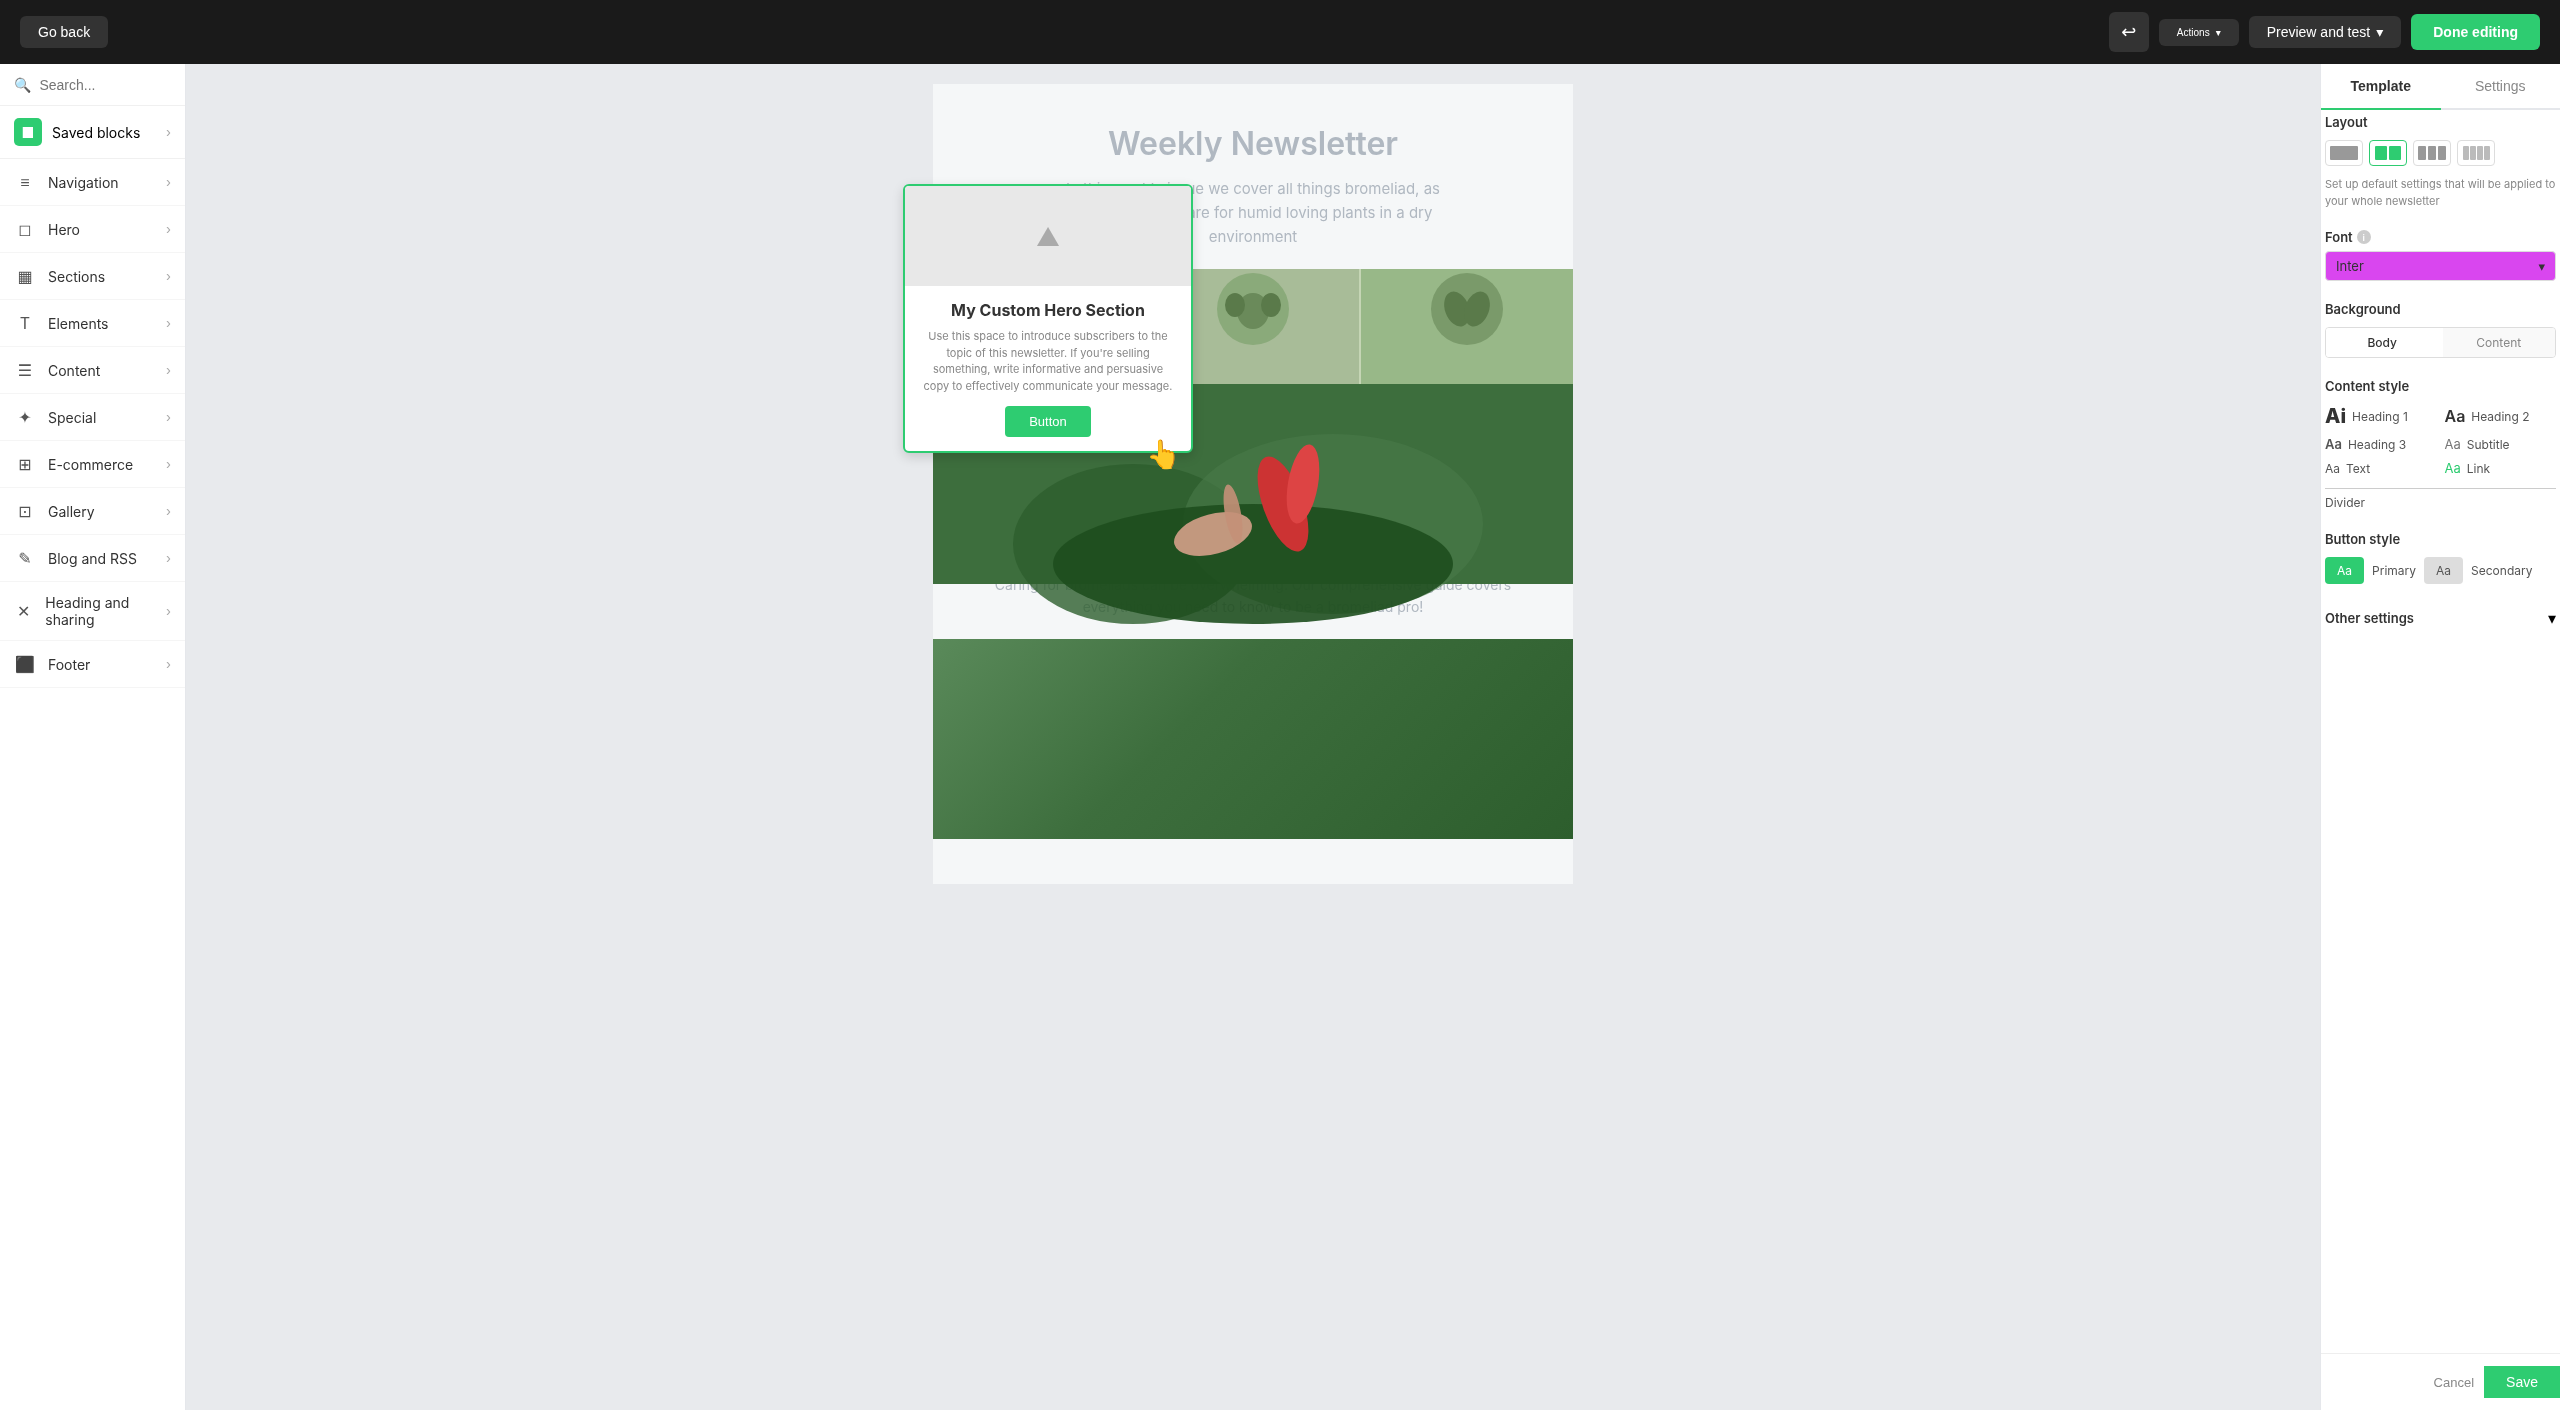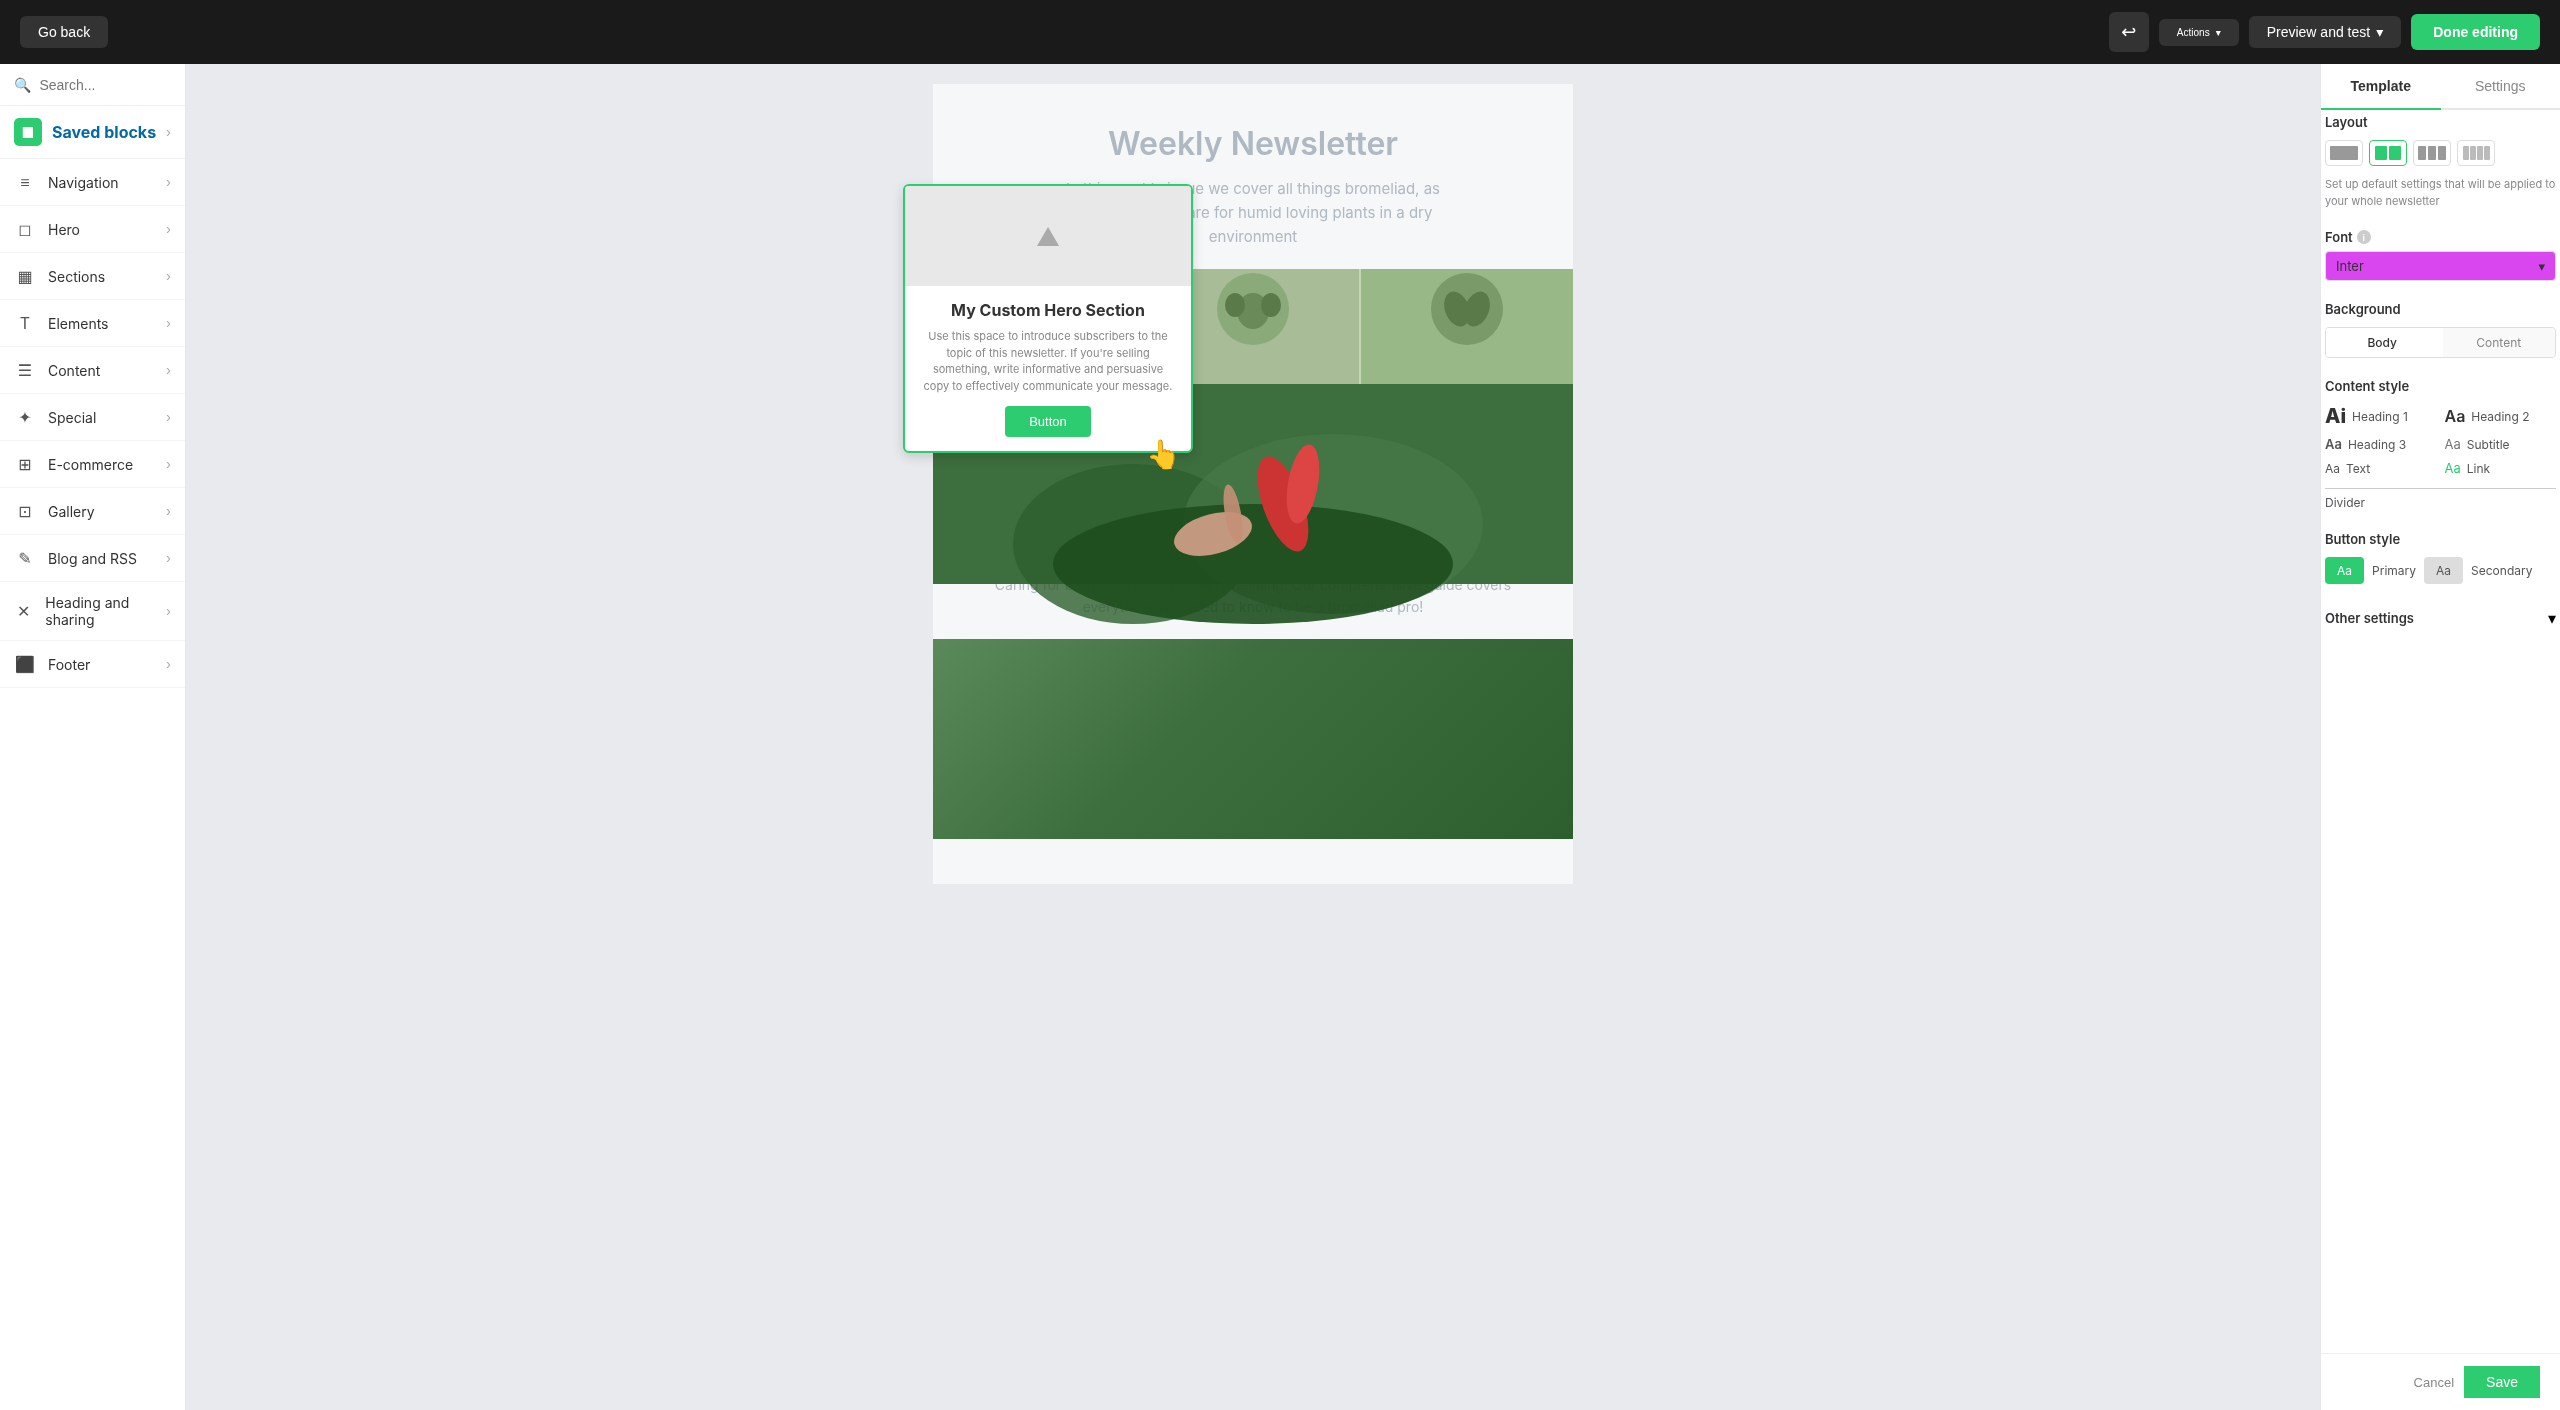--- a/index.html
+++ b/index.html
@@ -129,21 +129,21 @@
       width: 28px;
       height: 28px;
       background: #2ecc71;
       border-radius: 5px;
       display: flex;
       align-items: center;
       justify-content: center;
       color: white;
       font-size: 14px;
     }
-    .saved-blocks-label { font-size: 16px; font-weight: 700; color: #0369a1; }
+    .saved-blocks-label { font-size: 14px; font-weight: 400; color: #000000; }
     .chevron-right { color: #aaa; font-size: 13px; }
 
     .nav-item {
       display: flex;
       align-items: center;
       justify-content: space-between;
       padding: 12px 14px;
       cursor: pointer;
       border-bottom: 1px solid #f5f5f5;
     }
@@ -501,21 +501,21 @@
       display: flex;
       align-items: center;
       justify-content: space-between;
       cursor: pointer;
       padding: 4px 0;
     }
     .other-settings-label { font-size: 13px; font-weight: 600; color: #333; }
 
     
     .right-sidebar-footer {
-      padding: 12px 20px;
+      padding: 12px 0;
       border-top: 1px solid #eee;
       display: flex;
       justify-content: flex-end;
       gap: 10px;
     }
     .cancel-btn {
       background: transparent;
       border: none;
       color: #888;
       font-size: 13px;

